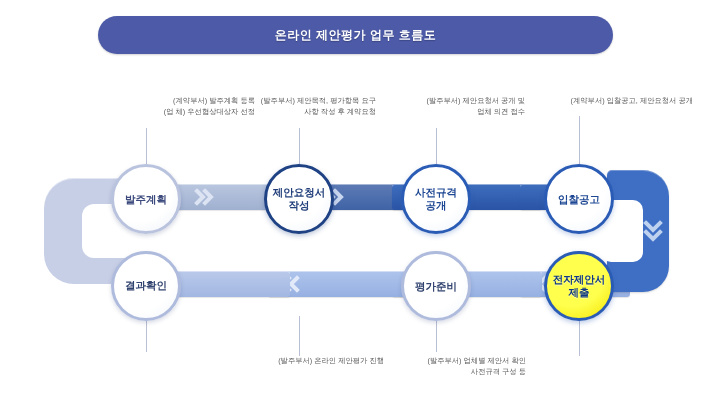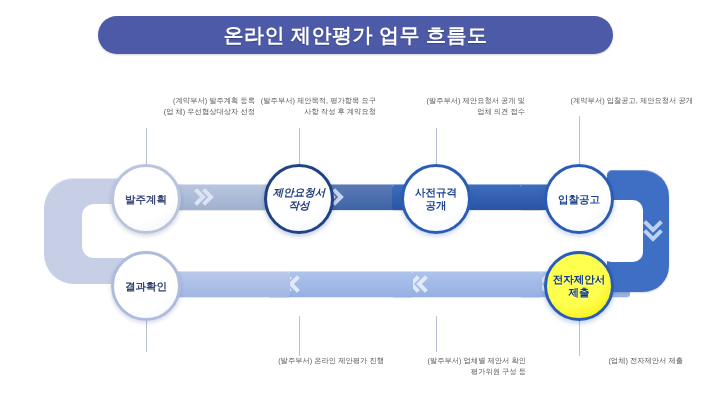--- a/index.html
+++ b/index.html
@@ -13,21 +13,21 @@
 
   
   .title-pill{
     position:absolute;left:98px;top:16px;width:515px;height:38px;
     border-radius:19px;
     background:#4c5aa8;
     display:flex;align-items:center;justify-content:center;
     box-shadow:0 1px 2px rgba(0,0,0,.18);
   }
   .title-pill .t{
-    color:#ffffff;font-size:20px;font-weight:bold;letter-spacing:.5px;
+    color:#ffffff;font-size:12px;font-weight:bold;letter-spacing:.5px;
     text-shadow:0 1px 1px rgba(0,0,0,.25);
   }
 
   
   .note{
     position:absolute;font-size:7.3px;line-height:10.5px;color:#595959;
     white-space:pre-line;
   }
   .note.l{text-align:right;}
   .note.c{text-align:right;}
@@ -205,46 +205,48 @@
   <div class="leader" style="left:579px;top:116px;height:48px;"></div>
 
   <div class="leader" style="left:146px;top:316px;height:36px;"></div>
   <div class="leader" style="left:299px;top:316px;height:40px;"></div>
   <div class="leader" style="left:436px;top:316px;height:36px;"></div>
   <div class="leader" style="left:579px;top:316px;height:40px;"></div>
 
   <div class="node pale" style="left:111px;top:164px;">
     <span class="lbl">발주계획</span>
   </div>
-  <div class="node navy" style="left:264px;top:164px;font-style:italic;">
+  <div class="node navy" style="left:264px;top:164px;">
     <span class="lbl">제안요청서
 작성</span>
   </div>
   <div class="node blue" style="left:544px;top:164px;">
     <span class="lbl">입찰공고</span>
   </div>
   <div class="node blue" style="left:401px;top:164px;">
     <span class="lbl">사전규격
 공개</span>
   </div>
 
-  <div class="node white" style="left:111px;top:251px;">
+  <div class="node white" style="left:111px;top:251px;font-family:Liberation Mono, monospace;">
     <span class="lbl">결과확인</span>
+  </div>
+  <div class="node white" style="left:401px;top:251px;">
+    <span class="lbl">평가준비</span>
   </div>
   <div class="node yellow" style="left:544px;top:251px;">
     <span class="lbl">전자제안서
 제출</span>
   </div>
 
   <div class="note l" style="left:85px;top:96px;width:170px;">(계약부서) 발주계획 등록
 (업     체) 우선협상대상자 선정</div>
   <div class="note c" style="left:234px;top:96px;width:142px;">(발주부서) 제안목적, 평가항목 요구
 사항 작성 후 계약요청</div>
   <div class="note l" style="left:533px;top:96px;width:160px;">(계약부서) 입찰공고, 제안요청서 공개</div>
   <div class="note c" style="left:385px;top:96px;width:140px;">(발주부서) 제안요청서 공개 및
 업체 의견 접수</div>
 
   <div class="note l" style="left:234px;top:356px;width:150px;">(발주부서) 온라인 제안평가 진행</div>
   <div class="note r" style="left:382px;top:356px;width:144px;">(발주부서) 업체별 제안서 확인
-평가위원 구성 등</div>
-  <div class="note l" style="left:533px;top:356px;width:150px;">(업체) 전자제안서 제출</div>
+사전규격 구성 등</div>
 
 </div>
 
 </body></html>

